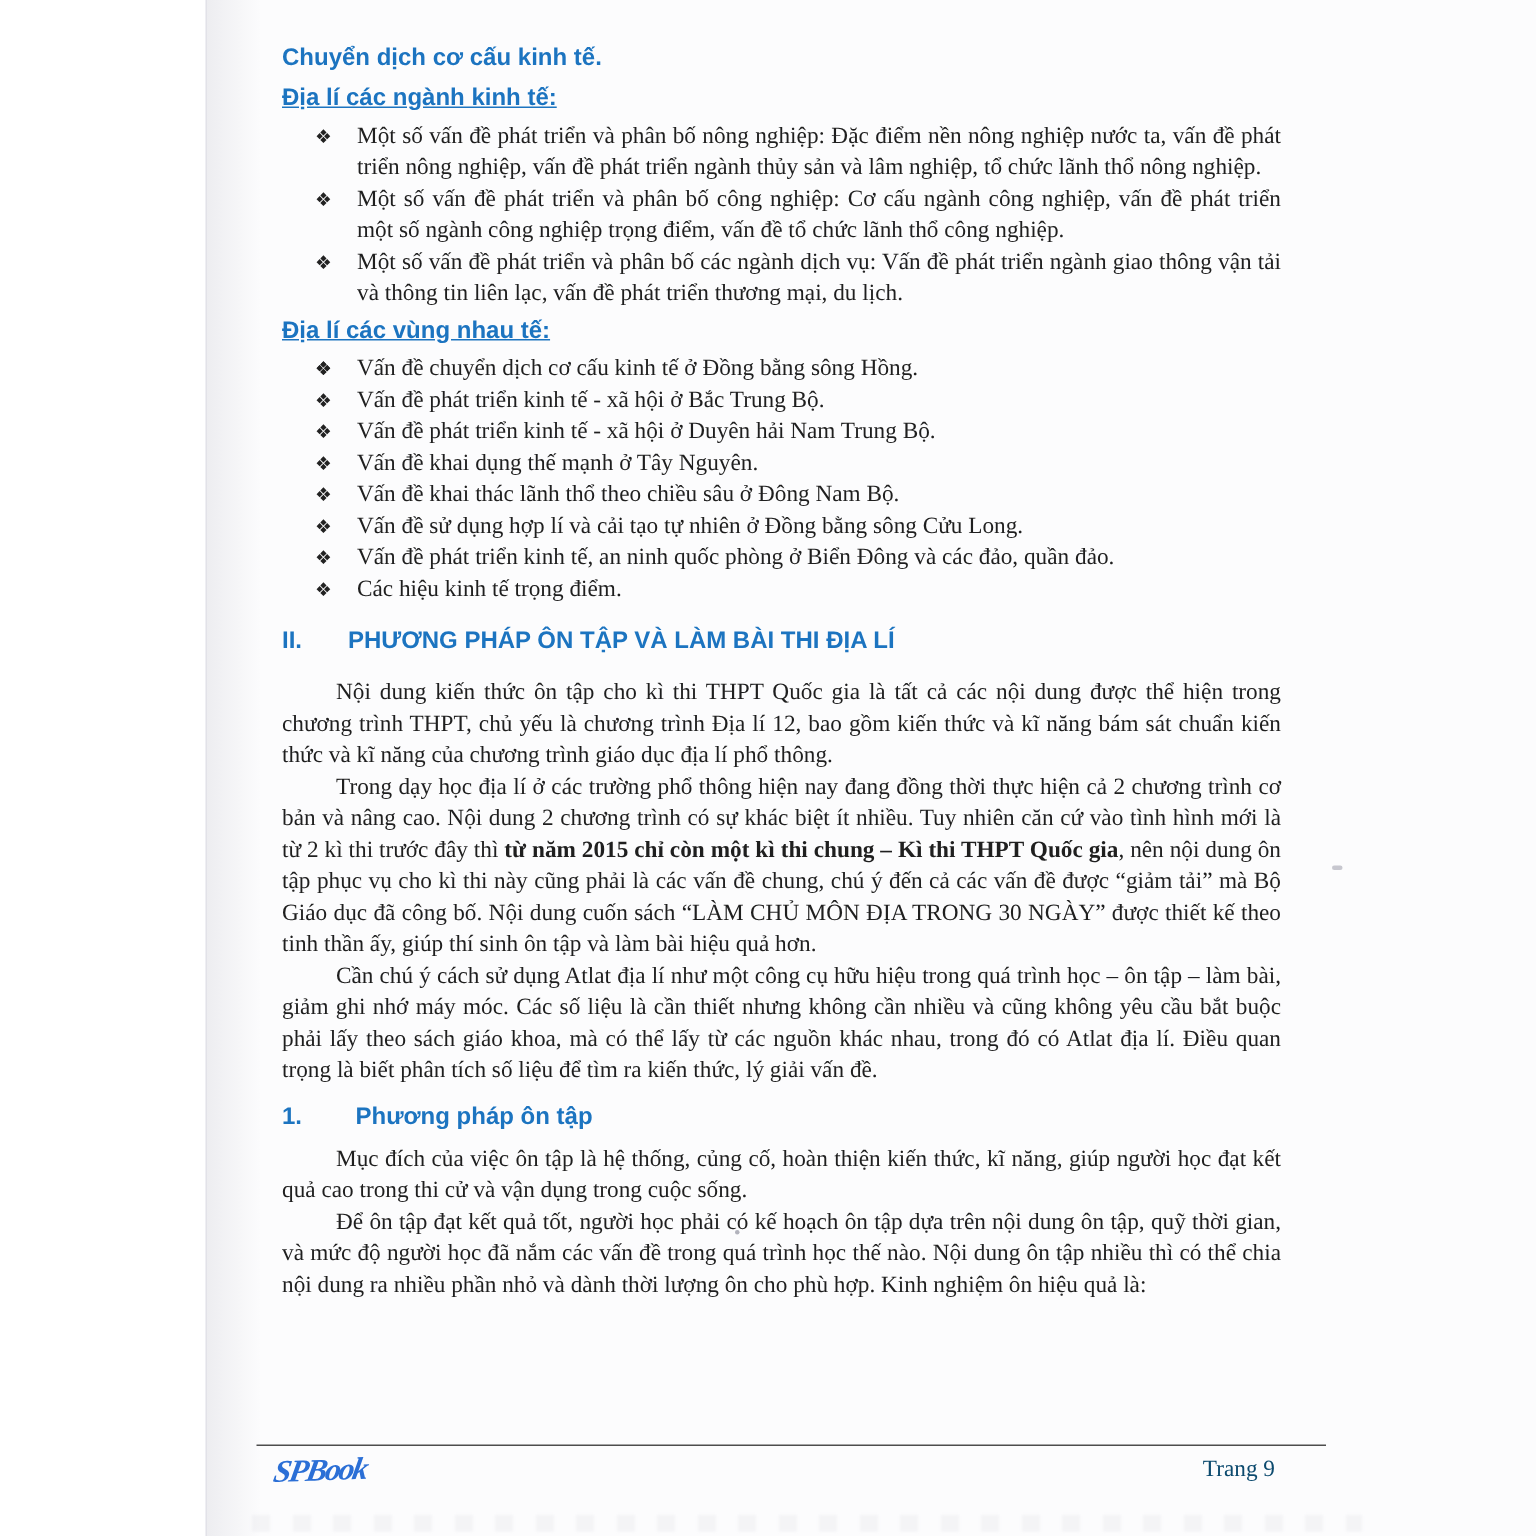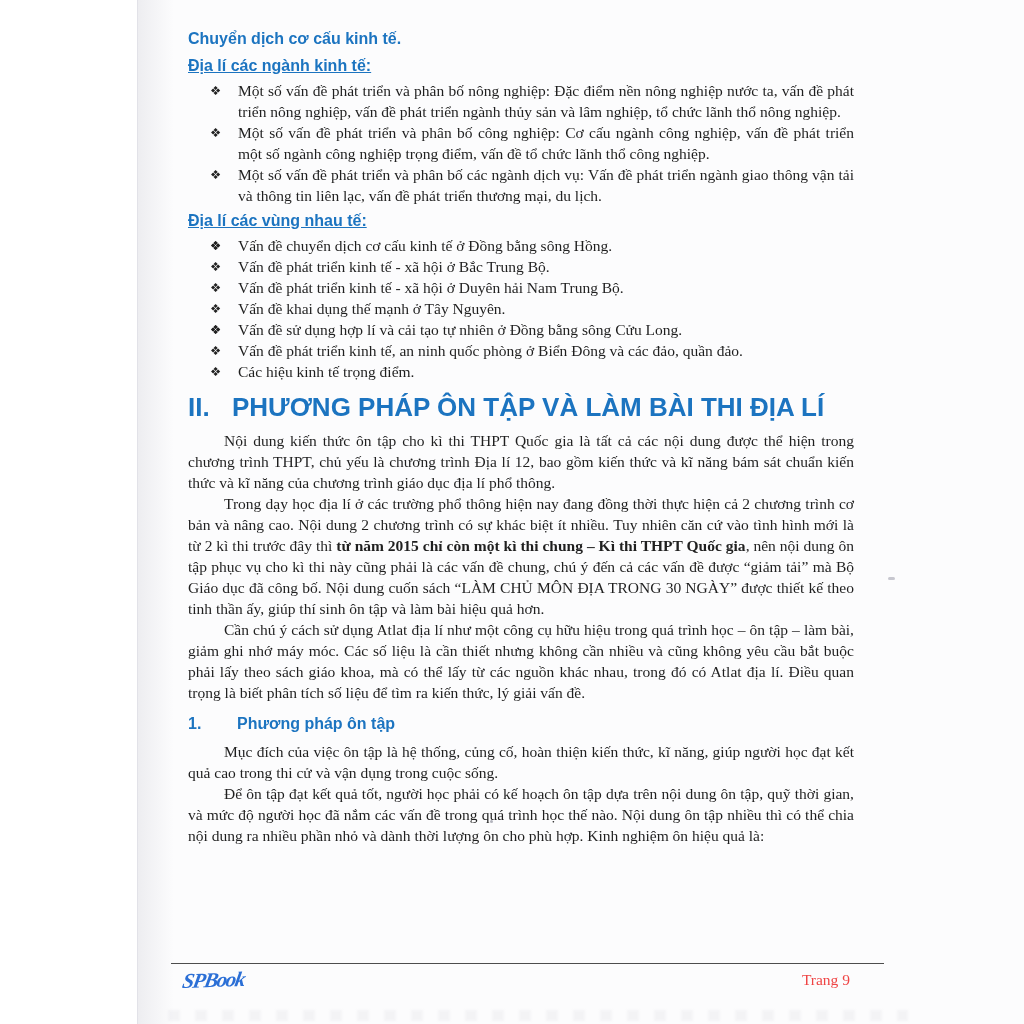--- a/index.html
+++ b/index.html
@@ -12,36 +12,36 @@
         background:linear-gradient(90deg,rgba(160,160,175,0.16),rgba(160,160,175,0));}
   .content{position:absolute;left:50px;top:28px;width:666px;font-size:15.5px;line-height:21px;}
   .bhead{font-family:"Liberation Sans","DejaVu Sans",sans-serif;font-weight:700;
          font-size:16px;line-height:21px;color:#1c74c0;margin:0 0 6px 0;}
   .bhead.second{margin-bottom:4px;text-decoration:underline;}
   .blist{margin:2px 0 4px 0;}
   .li{position:relative;padding-left:50px;text-align:justify;}
   .marker{position:absolute;left:22px;top:0;font-family:"DejaVu Sans",sans-serif;
           font-size:12.5px;color:#222;}
   .sec-title{font-family:"Liberation Sans","DejaVu Sans",sans-serif;font-weight:700;
-             font-size:26px;line-height:26px;color:#1c74c0;margin:12px 0 10px 0;}
+             font-size:16px;line-height:26px;color:#1c74c0;margin:12px 0 10px 0;}
   .sec-title .num{display:inline-block;width:44px;}
   .para{margin:0;text-indent:36px;text-align:justify;}
   .para b{font-weight:700;}
   .sub-title{font-family:"Liberation Sans","DejaVu Sans",sans-serif;font-weight:700;
              font-size:16px;line-height:21px;color:#1c74c0;margin:10px 0 7px 0;}
   .sub-title .num{display:inline-block;width:49px;}
   
   .footer{position:absolute;left:33px;top:963px;width:713px;}
   .footer-rule{border-top:1.6px solid #4d4d4d;height:0;}
   .footer-row{display:flex;justify-content:space-between;align-items:flex-start;
               padding:4px 34px 0 12px;}
   .logo{display:inline-block;font-family:"Liberation Serif","DejaVu Serif",serif;
         font-style:italic;font-weight:700;font-size:21px;line-height:24px;color:#2b6fd6;
         letter-spacing:-1.5px;transform:skewX(-12deg) rotate(-2deg);}
-  .page-num{font-size:15.5px;line-height:24px;color:#ef4444;}
+  .page-num{font-size:15.5px;line-height:24px;color:#0c4a6e;}
   
   .speck-a{position:absolute;left:750px;top:577px;width:7px;height:3px;background:#b6b6bf;
            border-radius:2px;opacity:.75;}
   .speck-b{position:absolute;left:352px;top:820px;width:3px;height:3px;background:#9fa0ab;
            border-radius:50%;opacity:.8;}
   .bottom-noise{position:absolute;left:30px;top:1010px;width:740px;height:11px;opacity:.5;
            background:repeating-linear-gradient(90deg,rgba(175,175,188,.22) 0 12px,rgba(255,255,255,0) 12px 27px);
            filter:blur(1.2px);}
 </style>
 </head>
@@ -88,20 +88,21 @@
         <div class="li">
           <span class="marker">❖</span>
           <span>Vấn đề phát triển kinh tế - xã hội ở Duyên hải Nam Trung Bộ.</span>
         </div>
         <div class="li">
           <span class="marker">❖</span>
           <span>Vấn đề khai dụng thế mạnh ở Tây Nguyên.</span>
         </div>
         <div class="li">
           <span class="marker">❖</span>
+          <span>Vấn đề khai thác lãnh thổ theo chiều sâu ở Đông Nam Bộ.</span>
         </div>
         <div class="li">
           <span class="marker">❖</span>
           <span>Vấn đề sử dụng hợp lí và cải tạo tự nhiên ở Đồng bằng sông Cửu Long.</span>
         </div>
         <div class="li">
           <span class="marker">❖</span>
           <span>Vấn đề phát triển kinh tế, an ninh quốc phòng ở Biển Đông và các đảo, quần đảo.</span>
         </div>
         <div class="li">

